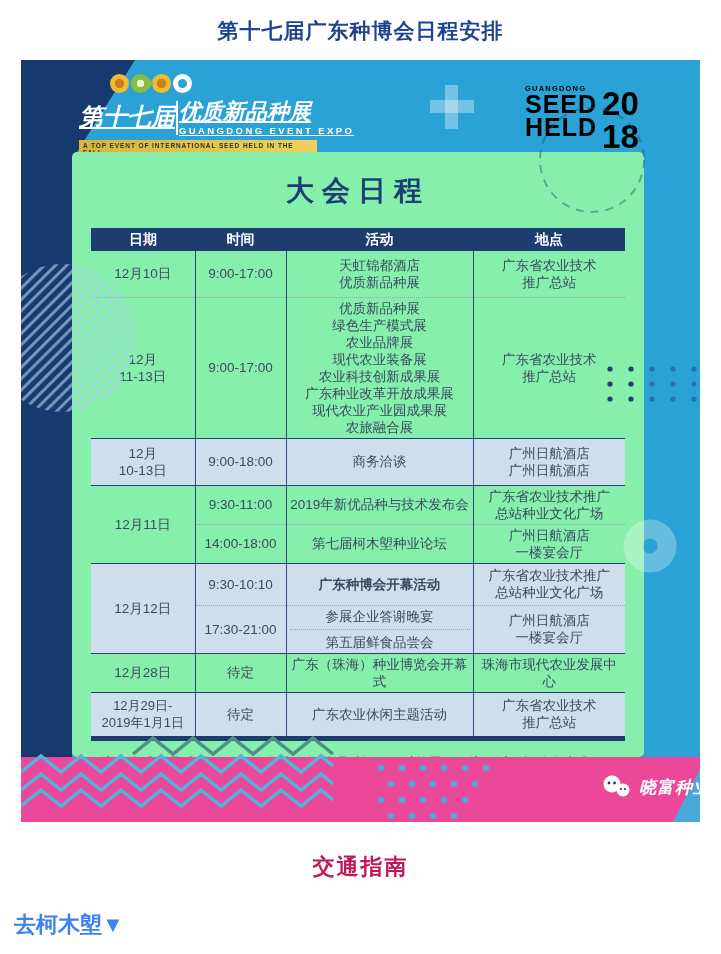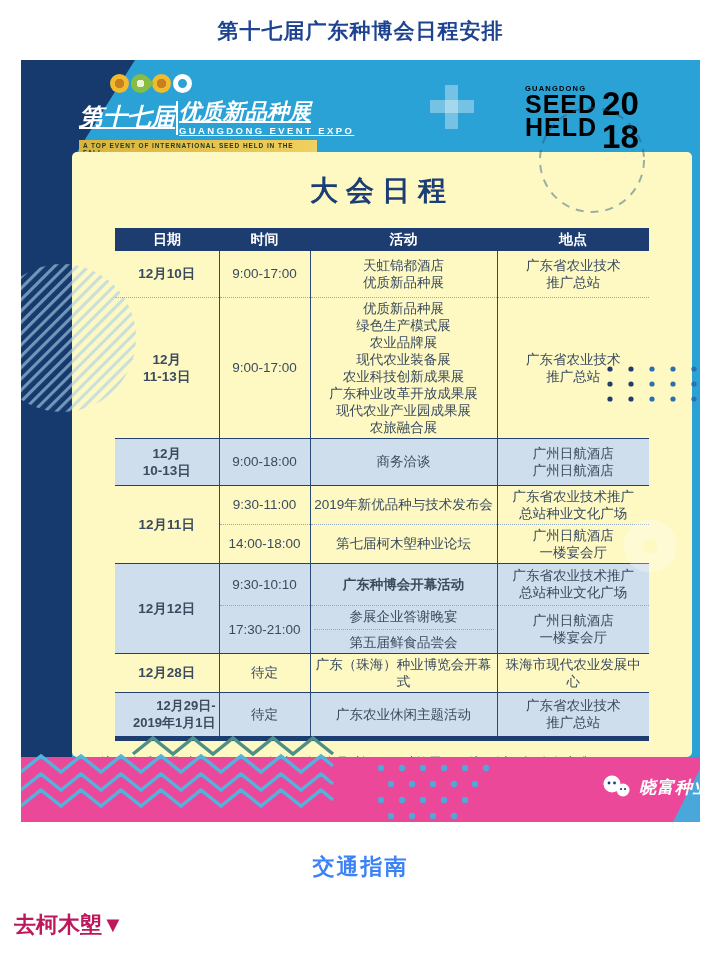--- a/index.html
+++ b/index.html
@@ -14,22 +14,22 @@
   
   .poster{
     position:absolute;left:21px;top:60px;width:679px;height:762px;
     background:#2BA2D6;overflow:hidden;
   }
   .left-shape{
     position:absolute;left:0;top:0;width:120px;height:762px;background:#16396E;
     clip-path:polygon(0 0,114px 0,51px 100px,51px 762px,0 762px);z-index:1;
   }
   .card{
-    position:absolute;left:51px;top:92px;width:620px;height:605px;
-    background:#fef9c3;border-radius:5px;z-index:2;
+    position:absolute;left:51px;top:92px;width:572px;height:605px;
+    background:#86efac;border-radius:5px;z-index:2;
   }
   .band{
     position:absolute;left:0;top:697px;width:712px;height:65px;
     background:#ec4899;z-index:2;font-style:italic;
   }
   .band-corner{
     position:absolute;right:0;top:0;width:60px;height:100%;background:#49A7D9;
     clip-path:polygon(55% 0,100% 0,100% 100%,0 100%);
   }
   .brand{
@@ -56,41 +56,41 @@
   .lr-region{font-size:7.5px;letter-spacing:1.2px;font-weight:bold;}
   .lr-word{font-size:25px;font-weight:bold;line-height:23px;letter-spacing:1px;}
   .lr-year{font-size:33px;font-weight:bold;line-height:27px;margin-top:6px;}
   
   .sched-title{margin:20px 0 0 0;text-align:center;font-size:28px;font-weight:bold;
     color:#1C3E74;letter-spacing:8px;}
   table.sched{margin:18px auto 0 auto;border-collapse:collapse;width:534px;table-layout:fixed;}
   table.sched th{background:#1D3C70;color:#ffffff;font-size:14px;font-weight:bold;height:23px;padding:0;}
   table.sched td{text-align:center;vertical-align:middle;color:#3A4B5F;font-size:13.5px;
     line-height:17px;padding:2px 3px;}
-  td.date{font-weight:bold;color:#1A3A64;font-size:15px;line-height:18px;}
-  td.date.small-date{font-size:13px;line-height:17px;text-align:right;}
+  td.date{font-weight:normal;color:#1A3A64;font-size:15px;line-height:18px;}
+  td.date.small-date{font-size:13px;line-height:17px;}
   td.time{font-size:14.5px;color:#37485C;}
   .bl{border-left:1px solid #2A4A78;}
   .dotted-b{border-bottom:1px dotted #93A7BD;}
   .solid-b{border-bottom:1px solid #24426F;}
   .thick-b{border-bottom:5px solid #1D3C70;}
   tr.alt > td{background:#CFDEEC;}
   .bold-act{font-weight:bold;color:#1A3A64;font-size:14px;}
   .inner-split div+div{border-top:1px dotted #93A7BD;margin-top:4px;padding-top:4px;}
   .h-hdr{height:23px;} .h-r1{height:46px;} .h-r2{height:141px;} .h-r3{height:47px;}
   .h-r4a{height:37px;} .h-r4b{height:36px;} .h-r5a{height:42px;} .h-r5b{height:43px;}
   .h-r6{height:31px;} .h-r7{height:46px;}
   .note{margin:13px 26px 0 26px;font-family:"DejaVu Serif",serif;font-style:italic;
     font-size:13px;color:#222F42;letter-spacing:0.5px;}
   .deco{position:absolute;left:0;top:0;z-index:3;pointer-events:none;}
   
   .traffic-title{position:absolute;top:852px;left:0;width:100%;text-align:center;
-    font-size:22px;font-weight:bold;color:#3b82f6;letter-spacing:2px;}
+    font-size:22px;font-weight:bold;color:#be185d;letter-spacing:2px;}
   .bottom-link{position:absolute;left:14px;top:910px;font-size:22px;font-weight:bold;
-    color:#be185d;cursor:pointer;}
+    color:#3b82f6;cursor:pointer;}
 </style>
 </head>
 <body>
 
 <div class="page-title">第十七届广东种博会日程安排</div>
 
 <div class="poster">
   <div class="left-shape"></div>
 
   <div class="logo-left">

